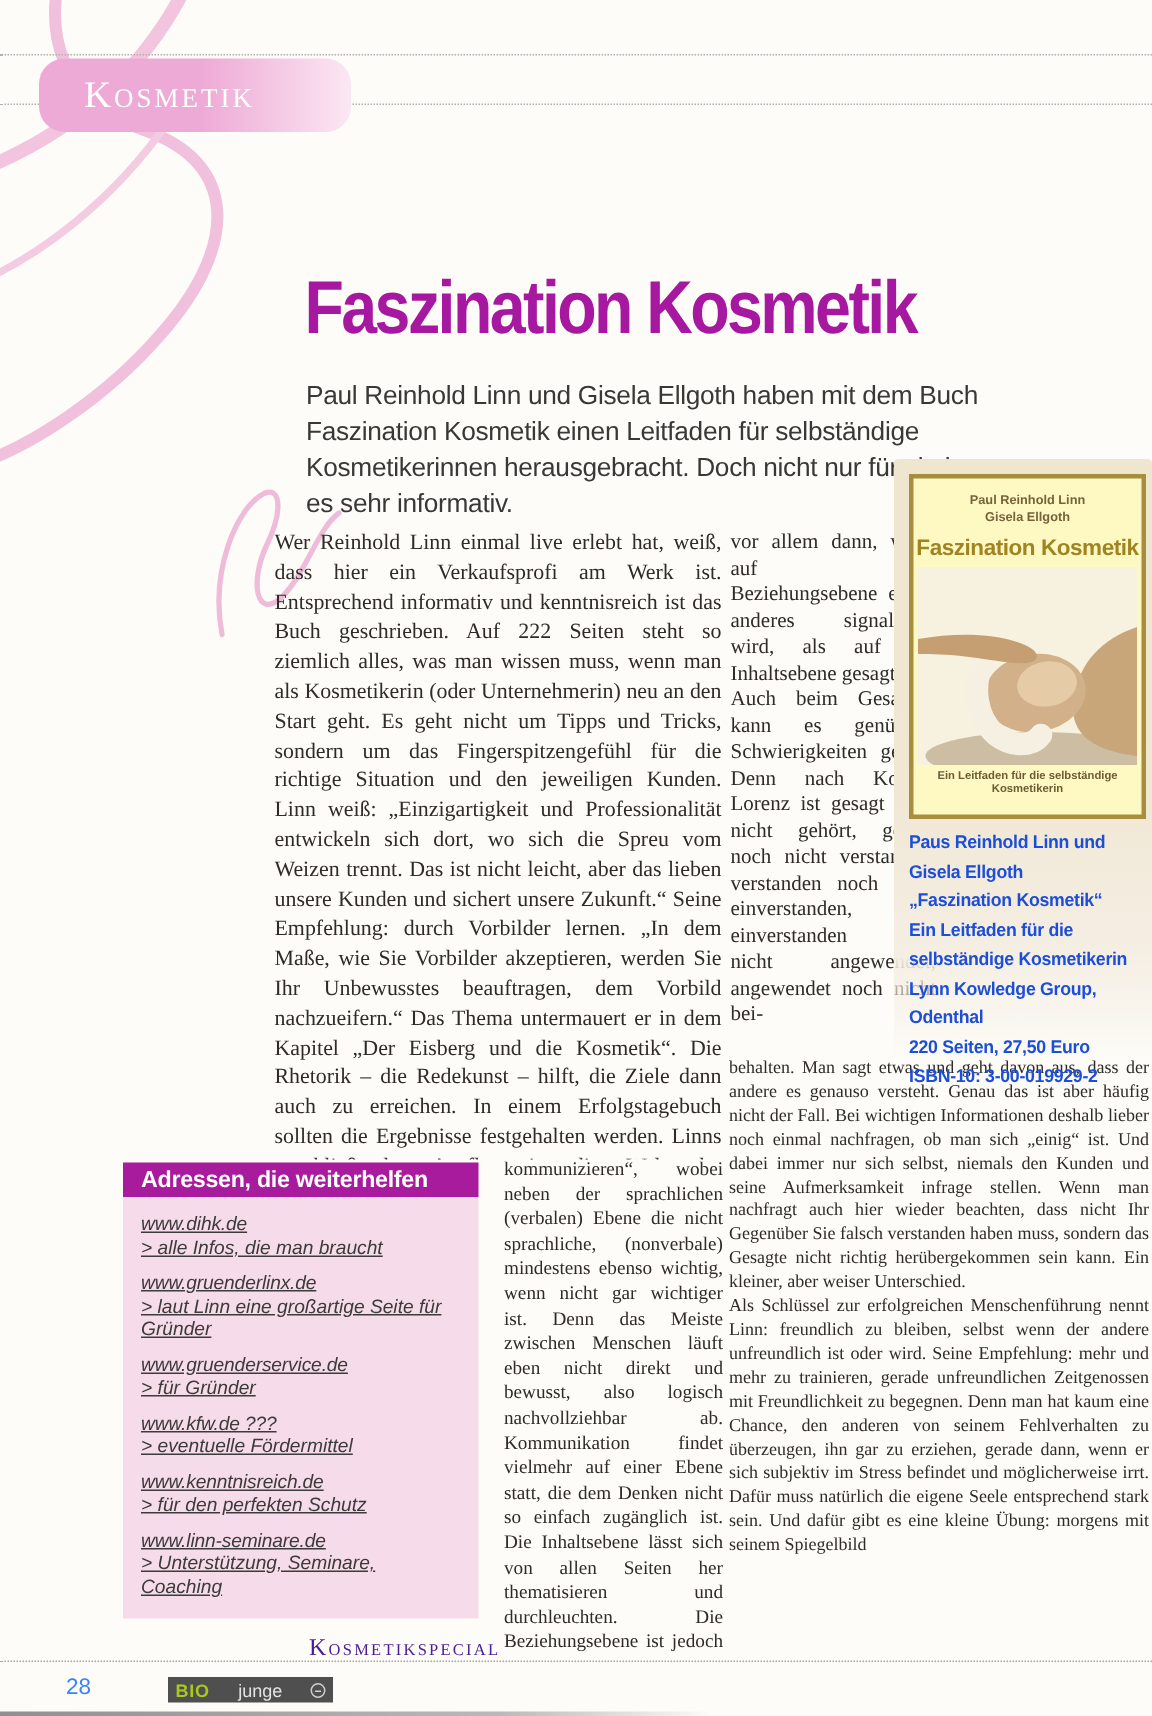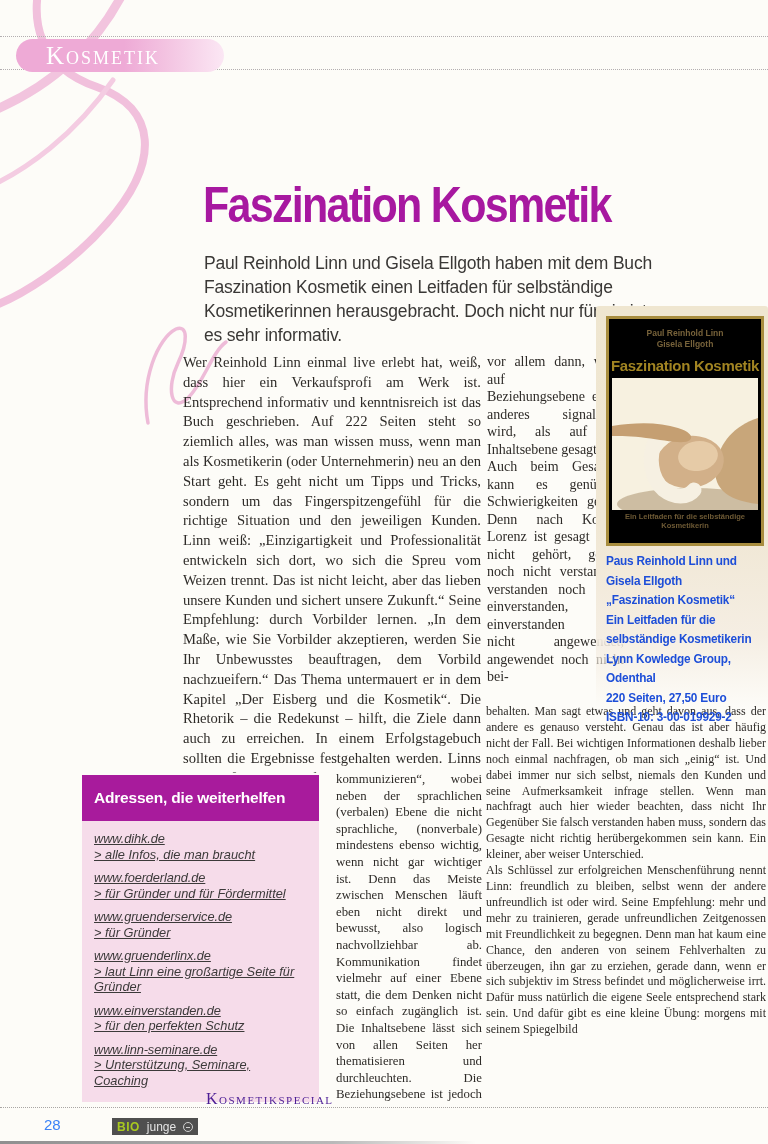--- a/index.html
+++ b/index.html
@@ -8,21 +8,21 @@
     background:#fdfcf8;overflow:hidden;
     font-family:"Liberation Serif", serif;color:#2e2b28;
   }
   .abs{position:absolute;}
   
   .rule{left:0;right:0;height:0;border-top:1px dotted #b3aeb0;}
   .rule-top{top:36px;}
   .rule-mid{top:69px;}
   .rule-foot{top:1107px;border-top-color:#a9a6a4;}
   .pill{
-    top:39px;left:16px;width:208px;height:33px;border-radius:17px;
+    top:39px;left:26px;width:208px;height:49px;border-radius:17px;
     background:linear-gradient(90deg,#eeaad6 0%,#eeaad6 52%,#f3c3e1 72%,#fbe7f4 100%);
     display:flex;align-items:center;text-align:center;
   }
   .pill-label{
     font-family:"Liberation Serif",serif;font-variant:small-caps;
     color:#ffffff;font-size:25px;letter-spacing:2px;padding-left:30px;line-height:1;
     font-weight:400;
   }
   .deco-svg{pointer-events:none;}
   
@@ -47,21 +47,21 @@
         font-size:14px;line-height:17.5px;}
   .col3w{top:704px;left:486px;width:280px;height:380px;overflow:hidden;
         font-size:12px;line-height:15.9px;}
   
   .cream-panel{
     top:306px;left:596px;width:172px;height:402px;border-radius:3px;
     background:linear-gradient(180deg,#efe6d0 0%,#f0e7d4 55%,#f5eee3 82%,rgba(246,240,230,0) 100%);
   }
   .book-cover{
     top:316px;left:606px;width:152px;height:224px;
-    border:3px solid #a88d3e;background:#000000;
+    border:3px solid #a88d3e;background:#fef9c3;
     display:flex;flex-direction:column;align-items:center;
   }
   .cover-authors{
     margin-top:9px;text-align:center;
     font-family:"Liberation Sans",sans-serif;font-weight:700;
     font-size:8.5px;line-height:11px;color:#77623a;
   }
   .cover-title{
     margin-top:7px;text-align:center;
     font-family:"Liberation Sans",sans-serif;font-weight:700;
@@ -73,37 +73,37 @@
     font-family:"Liberation Sans",sans-serif;font-weight:700;
     font-size:7.5px;color:#6e5a35;
   }
   .book-info{top:552px;left:606px;width:162px;
     font-family:"Liberation Sans",sans-serif;font-weight:700;
     font-size:12.3px;line-height:19.5px;color:#1d4ed8;letter-spacing:-0.2px;}
   .book-info .bi-line{transform:scaleX(0.96);transform-origin:left;}
   
   .addr-box{top:775px;left:82px;width:237px;}
   .addr-header{
-    background:#a81b9c;color:#ffffff;height:46px;display:flex;align-items:center;
+    background:#a81b9c;color:#ffffff;height:23px;display:flex;align-items:center;
     font-family:"Liberation Sans",sans-serif;font-weight:700;font-size:15.5px;
     padding-left:12px;letter-spacing:-0.2px;
   }
   .addr-body{
     background:#f6dcea;padding:10px 12px 14px 12px;
     font-family:"Liberation Sans",sans-serif;font-style:italic;
     font-size:12.8px;line-height:15.5px;color:#3c3a3a;
   }
   .addr-item{margin-bottom:8px;text-decoration:underline;}
   .addr-url{letter-spacing:-0.1px;}
   .addr-desc{}
   
   .page-num{top:1116px;left:44px;font-family:"Liberation Sans",sans-serif;
     font-size:15px;color:#3b82f6;}
   .brand{top:1118px;left:112px;height:17px;background:#4f4f4f;
-    display:flex;align-items:center;padding:0 5px;gap:7px;}
+    display:flex;align-items:center;padding:0 5px;gap:19px;}
   .brand-bio{font-family:"Liberation Sans",sans-serif;font-weight:700;
     font-size:12px;color:#a9c91f;letter-spacing:0.5px;}
   .brand-welt{font-family:"Liberation Sans",sans-serif;font-size:12px;color:#e3e3e3;}
   .brand-emblem{width:10px;height:10px;border:1px solid #cfcfcf;border-radius:50%;
     box-sizing:border-box;position:relative;}
   .brand-emblem::after{content:"";position:absolute;left:2px;right:2px;top:4px;
     border-top:1px solid #cfcfcf;}
   .special{top:1090px;left:206px;font-family:"Liberation Serif",serif;
     font-variant:small-caps;font-size:16px;letter-spacing:1.5px;color:#4c1d95;}
   .scan-bottom{bottom:0;left:0;width:62%;height:3px;
@@ -175,33 +175,33 @@
   </div>
 
   <div class="abs addr-box">
     <div class="addr-header">Adressen, die weiterhelfen</div>
     <div class="addr-body">
       <div class="addr-item">
         <div class="addr-url">www.dihk.de</div>
         <div class="addr-desc">&gt; alle Infos, die man braucht</div>
       </div>
       <div class="addr-item">
-        <div class="addr-url">www.foerderland.de</div>
-        <div class="addr-desc">&gt; für Gründer und für Fördermittel</div>
+        <div class="addr-url">www.gruenderlinx.de</div>
+        <div class="addr-desc">&gt; laut Linn eine großartige Seite für Gründer</div>
       </div>
       <div class="addr-item">
         <div class="addr-url">www.gruenderservice.de</div>
         <div class="addr-desc">&gt; für Gründer</div>
       </div>
       <div class="addr-item">
-        <div class="addr-url">www.gruenderlinx.de</div>
-        <div class="addr-desc">&gt; laut Linn eine großartige Seite für Gründer</div>
-      </div>
-      <div class="addr-item">
-        <div class="addr-url">www.einverstanden.de</div>
+        <div class="addr-url">www.kfw.de ???</div>
+        <div class="addr-desc">&gt; eventuelle Fördermittel</div>
+      </div>
+      <div class="addr-item">
+        <div class="addr-url">www.kenntnisreich.de</div>
         <div class="addr-desc">&gt; für den perfekten Schutz</div>
       </div>
       <div class="addr-item" style="margin-bottom:0;">
         <div class="addr-url">www.linn-seminare.de</div>
         <div class="addr-desc">&gt; Unterstützung, Seminare, Coaching</div>
       </div>
     </div>
   </div>
 
   <div class="abs rule rule-foot"></div>

